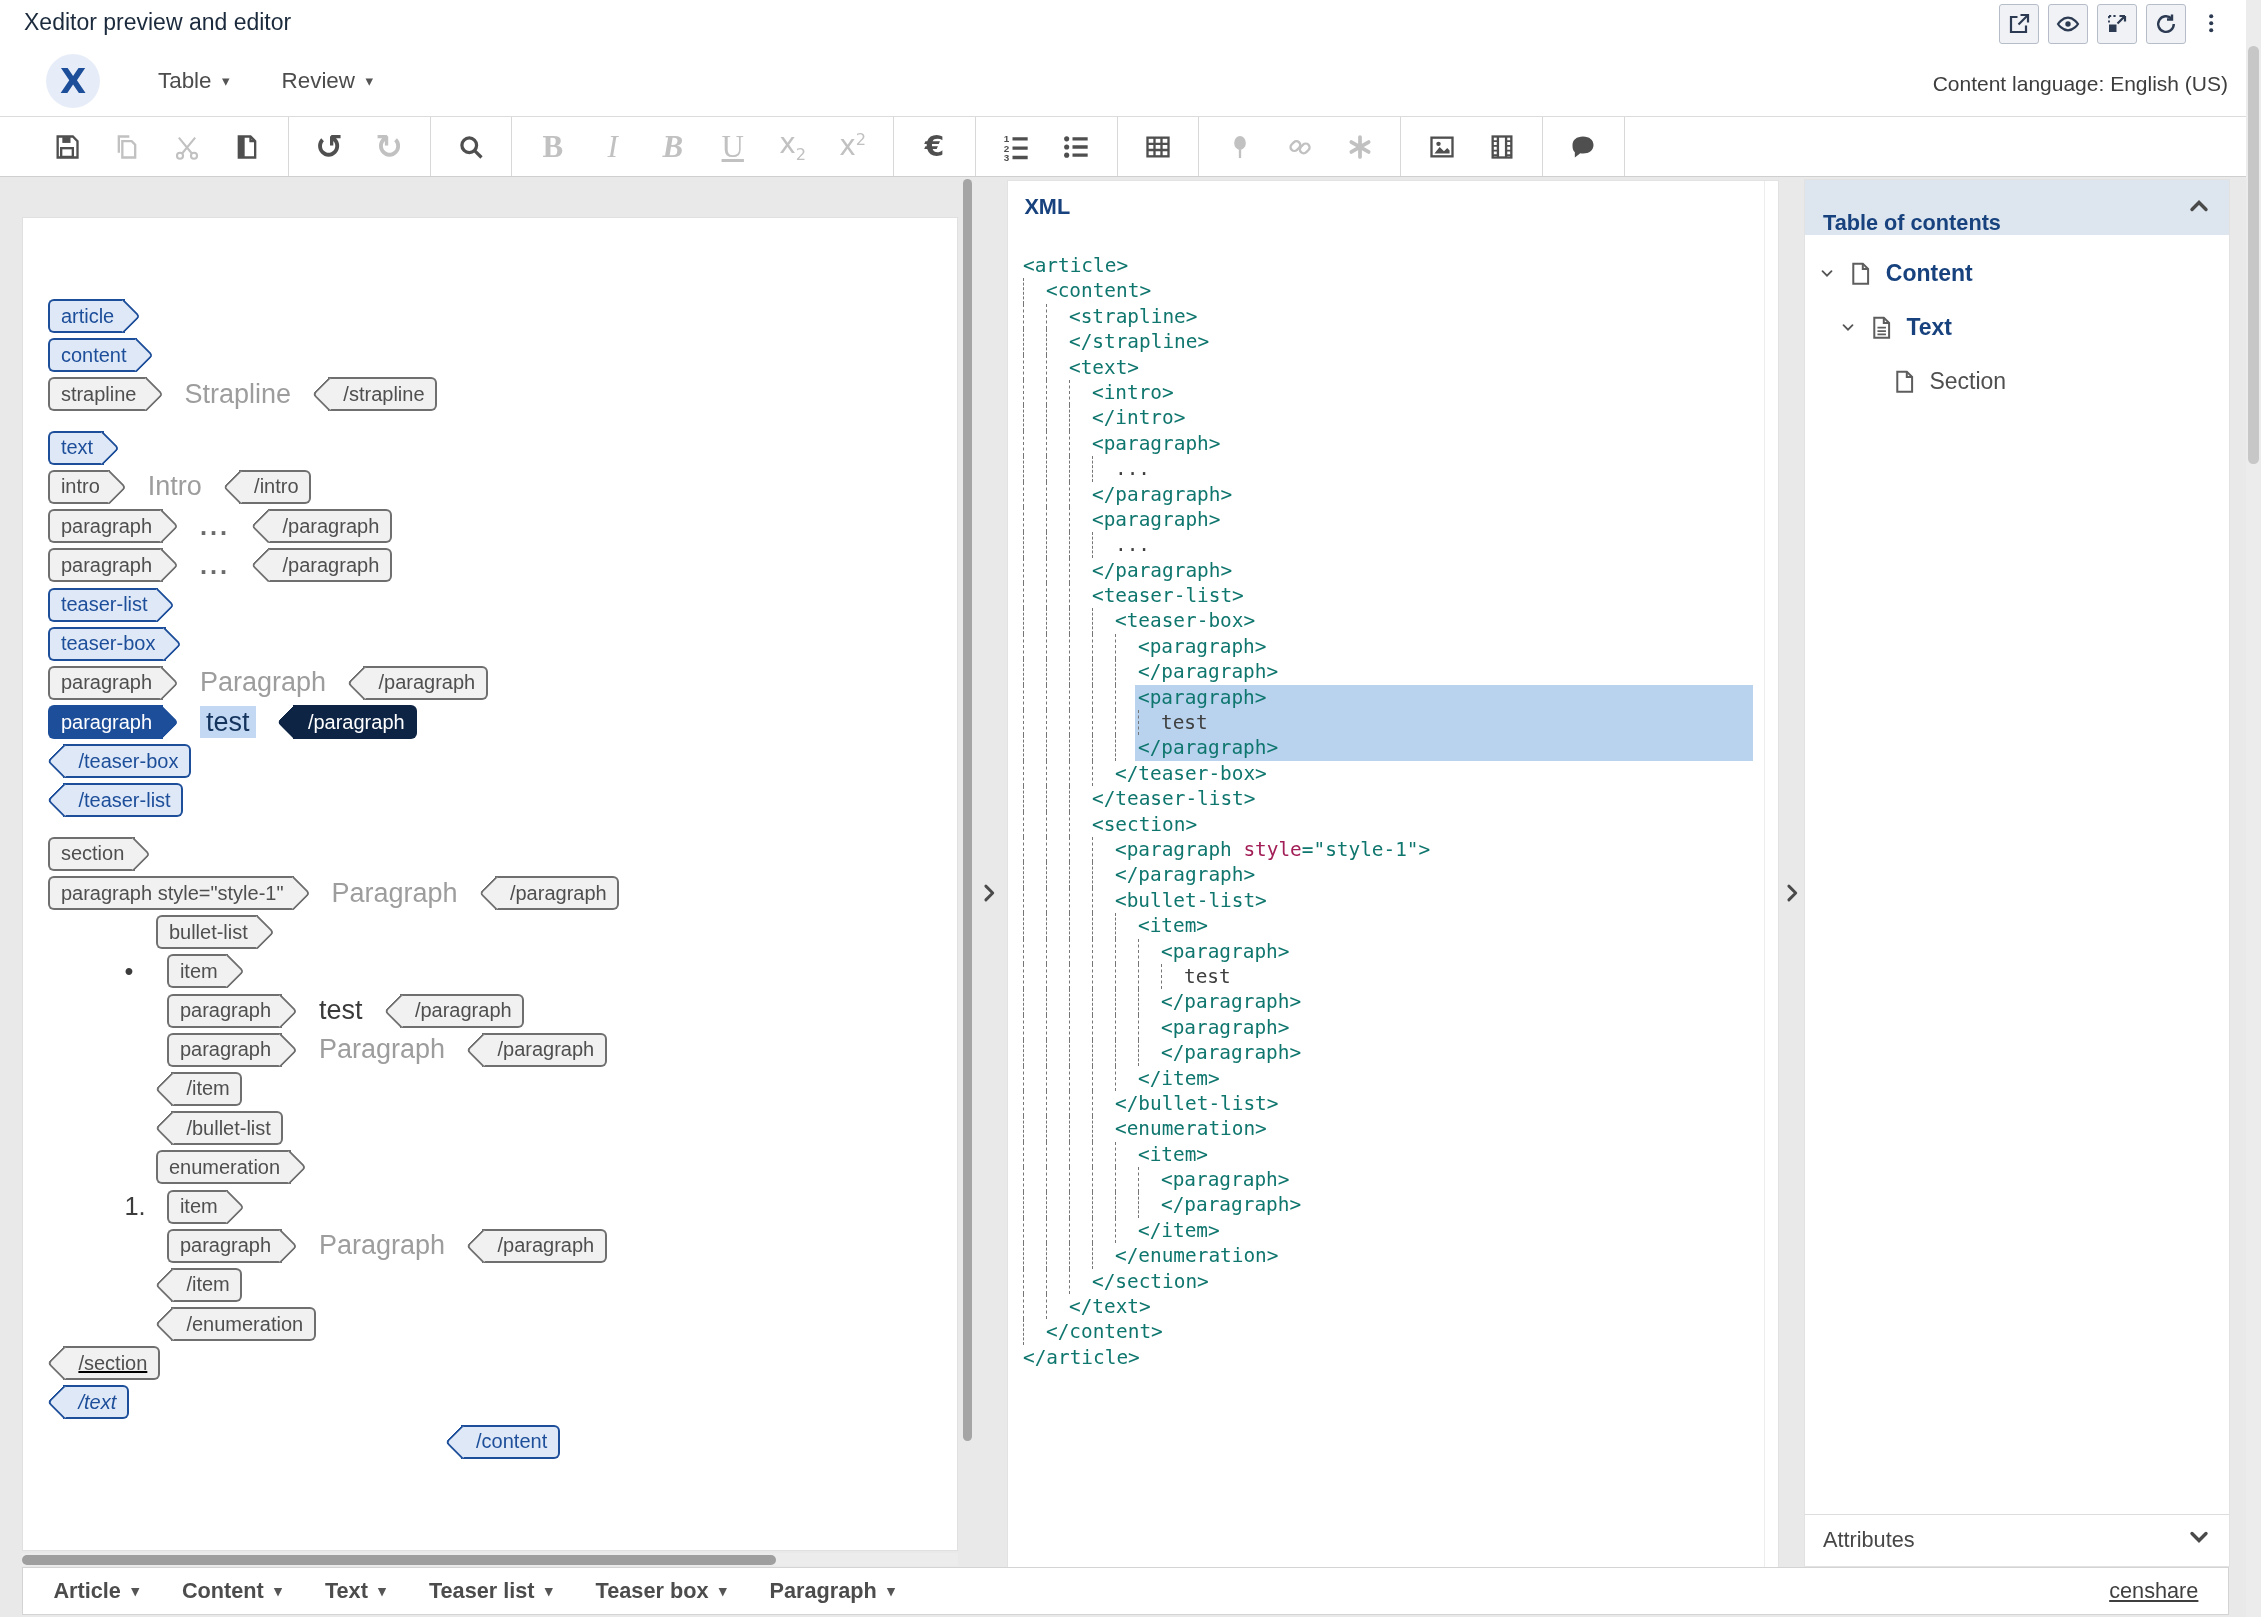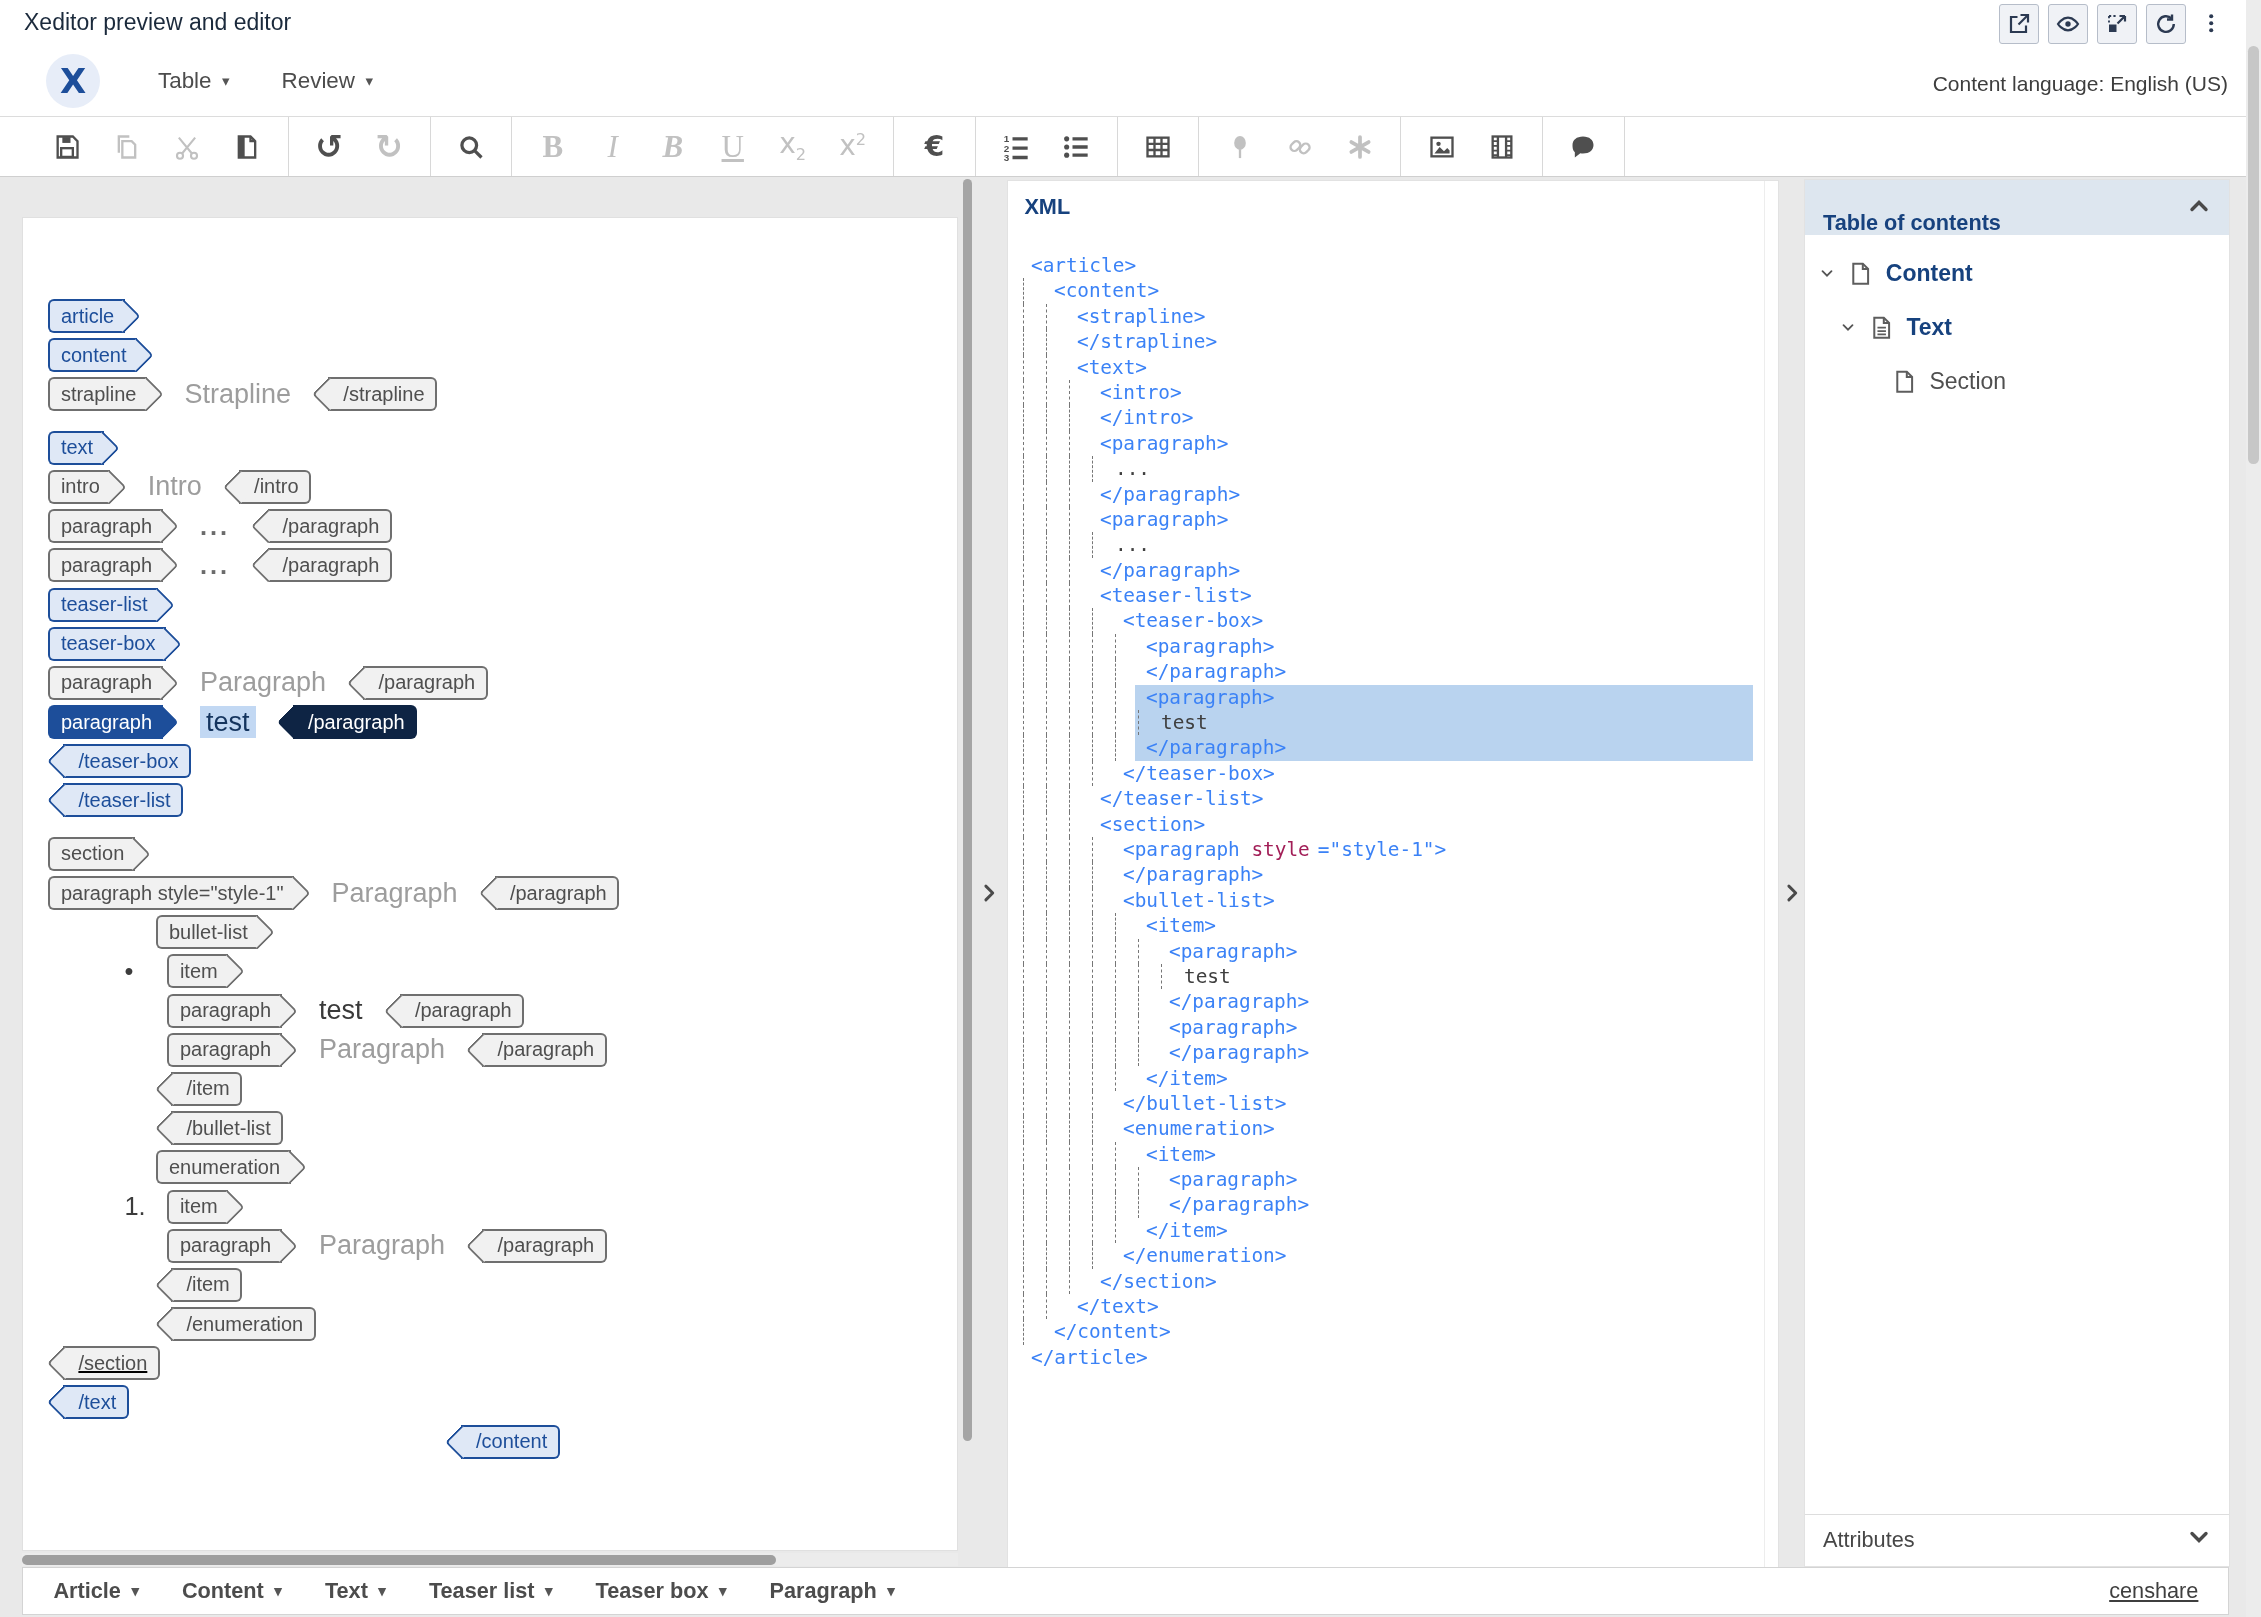--- a/index.html
+++ b/index.html
@@ -72,21 +72,21 @@
 
   
   .xml-panel{position:absolute;left:1007px;top:3px;width:772px;height:1388px;background:#fff;border:0.7px solid #e2e2e2;box-sizing:border-box;}
   .xml-panel::after{content:"";position:absolute;right:13.4px;top:0;bottom:0;width:0.7px;background:#ededed;}
   .xml-title{position:absolute;left:16.4px;top:13.4px;font-size:21.7px;font-weight:bold;color:#17427e;}
   .xml-code{position:absolute;left:15px;top:72px;right:19.4px;font-family:"DejaVu Sans Mono","Liberation Mono",monospace;font-size:19.4px;color:#17427e;}
   .xline{position:relative;height:25.4px;line-height:25.4px;z-index:0;}
   .xline span{white-space:pre;}
   .guide{display:inline-block;width:23px;height:25.4px;border-left:1.5px dashed #767676;box-sizing:border-box;vertical-align:top;}
   .xline.hl::before{content:"";position:absolute;left:112px;right:6px;top:0;bottom:0;background:#b9d3ef;z-index:-1;}
-  .c-tag{color:#3b82f6;margin-left:8px;}
+  .c-tag{color:#0f766e;}
   .c-plain{color:#3f3f3f;}
   .c-attr{color:#a21e57;}
 
   
   .toc-panel{position:absolute;left:1804px;top:1.5px;width:426px;height:1388px;background:#fff;border:0.7px solid #e2e2e2;box-sizing:border-box;}
   .toc-header{height:55px;background:#dde6ef;display:flex;align-items:center;justify-content:space-between;padding:0 18px;}
   .toc-title{font-size:21.7px;font-weight:bold;color:#17427e;margin-top:32px;}
   .toc-header .hdr-icon{color:#4a4a4a;}
   .hdr-icon svg{width:24px;height:24px;}
   .toc-tree{padding-top:19.4px;}
@@ -428,21 +428,21 @@
         </div>
         <div class="erow" style="padding-left: 108px;">
           <span class="pill close tone-gray">/item</span>
         </div>
         <div class="erow" style="padding-left: 108px;">
           <span class="pill close tone-gray">/enumeration</span>
         </div>
         <div class="erow" style="padding-left: 0px; text-decoration: underline;">
           <span class="pill close tone-gray">/section</span>
         </div>
-        <div class="erow" style="padding-left: 0px;">
+        <div class="erow" style="padding-left: 0px; font-style: italic;">
           <span class="pill close tone-blue">/text</span>
         </div>
         <div class="erow" style="padding-left: 0px; justify-content: center;">
           <span class="pill close tone-blue">/content</span>
         </div>
       </div>
     <div class="vscroll">
         <div class="vthumb"></div>
       </div>
     <div class="hscroll">

